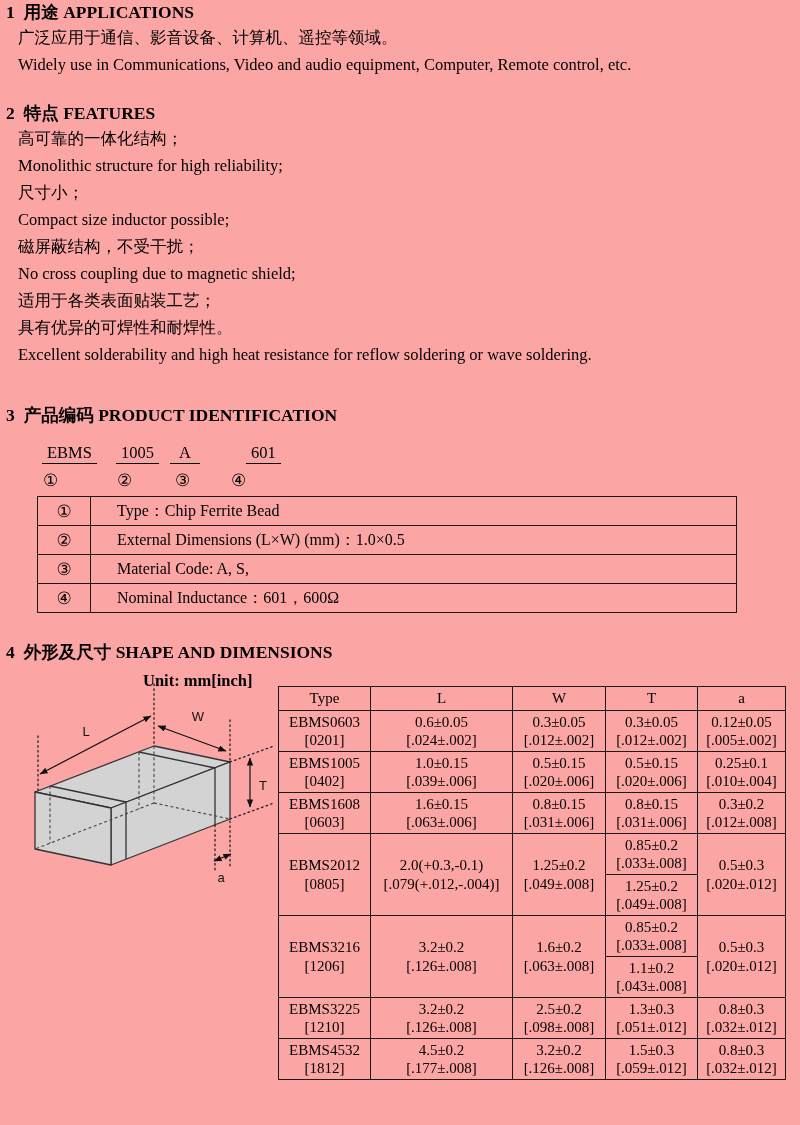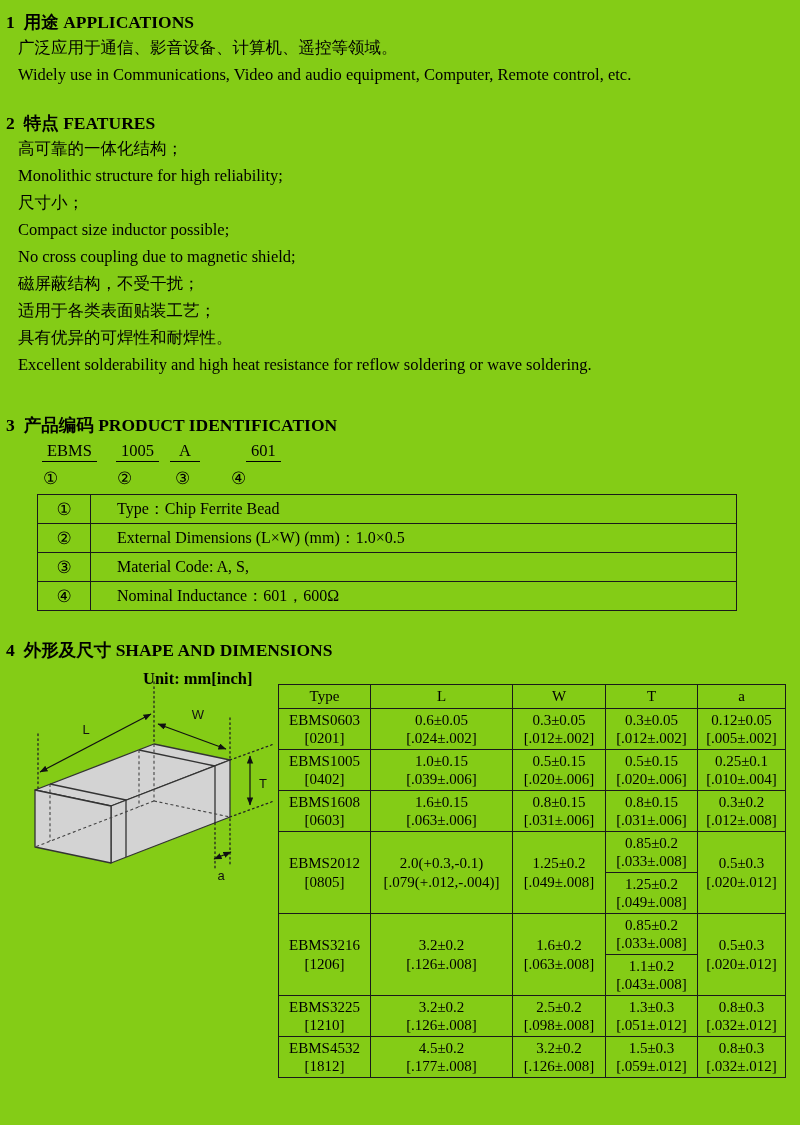--- a/index.html
+++ b/index.html
@@ -1,31 +1,30 @@
 <!DOCTYPE html>
 <html><head>
 <meta charset="utf-8">
 <style>
   html,body{margin:0;padding:0;background:#fff;}
   .page{
     width:800px;height:1125px;box-sizing:border-box;overflow:hidden;
-    background:#84cc16;color:#000;position:relative;
+    background:#fca5a5;color:#000;position:relative;
     font-family:"Liberation Serif","DejaVu Serif",serif;
-    padding-top:10px;
   }
   .sec-heading{font-weight:bold;font-size:17.5px;line-height:24px;margin-left:6px;}
   .sec-heading .num{display:inline-block;margin-right:9px;}
   .body-lines{margin-left:18px;}
   .body-line{font-size:16.5px;line-height:27px;}
   .mt-s2{margin-top:23px;}
   .mt-s3{margin-top:35px;}
   .mt-s4{margin-top:27px;}
 
   
-  .code-row{position:relative;height:26px;margin-left:42px;margin-top:4px;font-size:16.5px;}
+  .code-row{position:relative;height:26px;margin-left:42px;margin-top:16px;font-size:16.5px;}
   .code-part{position:absolute;top:0;border-bottom:1.4px solid #000;padding:0 5px;}
   .code-part:nth-child(1){left:0;}
   .code-part:nth-child(2){left:74px;}
   .code-part:nth-child(3){left:128px;padding:0 9px;}
   .code-part:nth-child(4){left:204px;}
   .marks-row{position:relative;height:26px;margin-left:42px;font-size:17px;}
   .code-mark{position:absolute;top:1px;}
   .code-mark:nth-child(1){left:1px;}
   .code-mark:nth-child(2){left:75px;}
   .code-mark:nth-child(3){left:133px;}
@@ -64,22 +63,22 @@
     </div>
 
   <div class="sec-heading mt-s2">
     <span class="num">2</span><span>特点 FEATURES</span>
   </div>
   <div class="body-lines">
       <div class="body-line">高可靠的一体化结构；</div>
       <div class="body-line">Monolithic structure for high reliability;</div>
       <div class="body-line">尺寸小；</div>
       <div class="body-line">Compact size inductor possible;</div>
+      <div class="body-line">磁屏蔽结构，不受干扰；</div>
       <div class="body-line">No cross coupling due to magnetic shield;</div>
-      <div class="body-line">磁屏蔽结构，不受干扰；</div>
       <div class="body-line">适用于各类表面贴装工艺；</div>
       <div class="body-line">具有优异的可焊性和耐焊性。</div>
       <div class="body-line">Excellent solderability and high heat resistance for reflow soldering or wave soldering.</div>
     </div>
 
   <div class="sec-heading mt-s3">
     <span class="num">3</span><span>产品编码 PRODUCT IDENTIFICATION</span>
   </div>
   <div class="code-row">
       <span class="code-part">EBMS</span>

